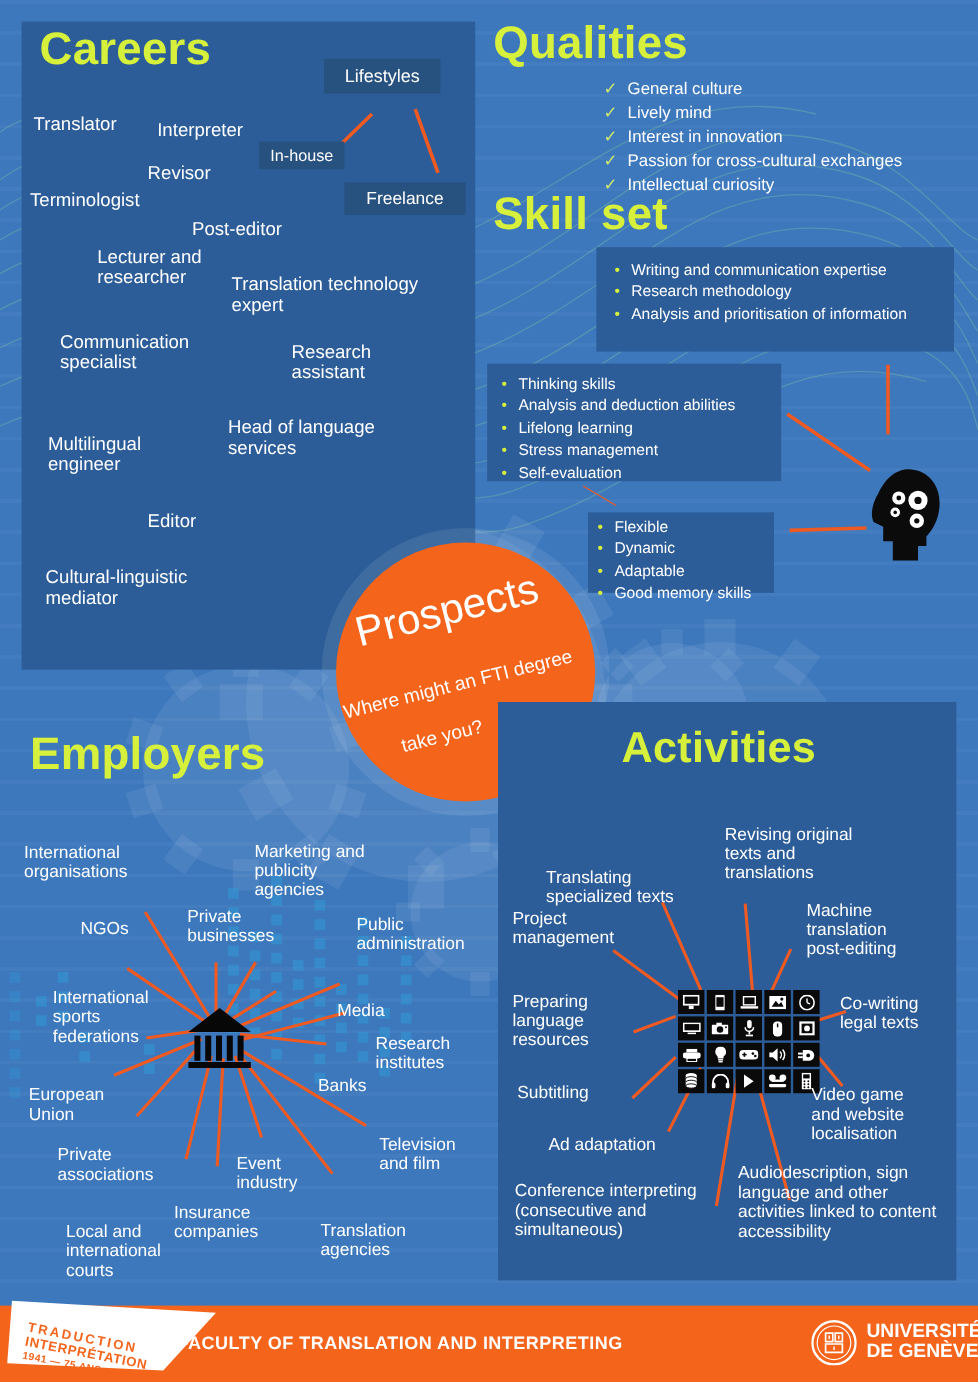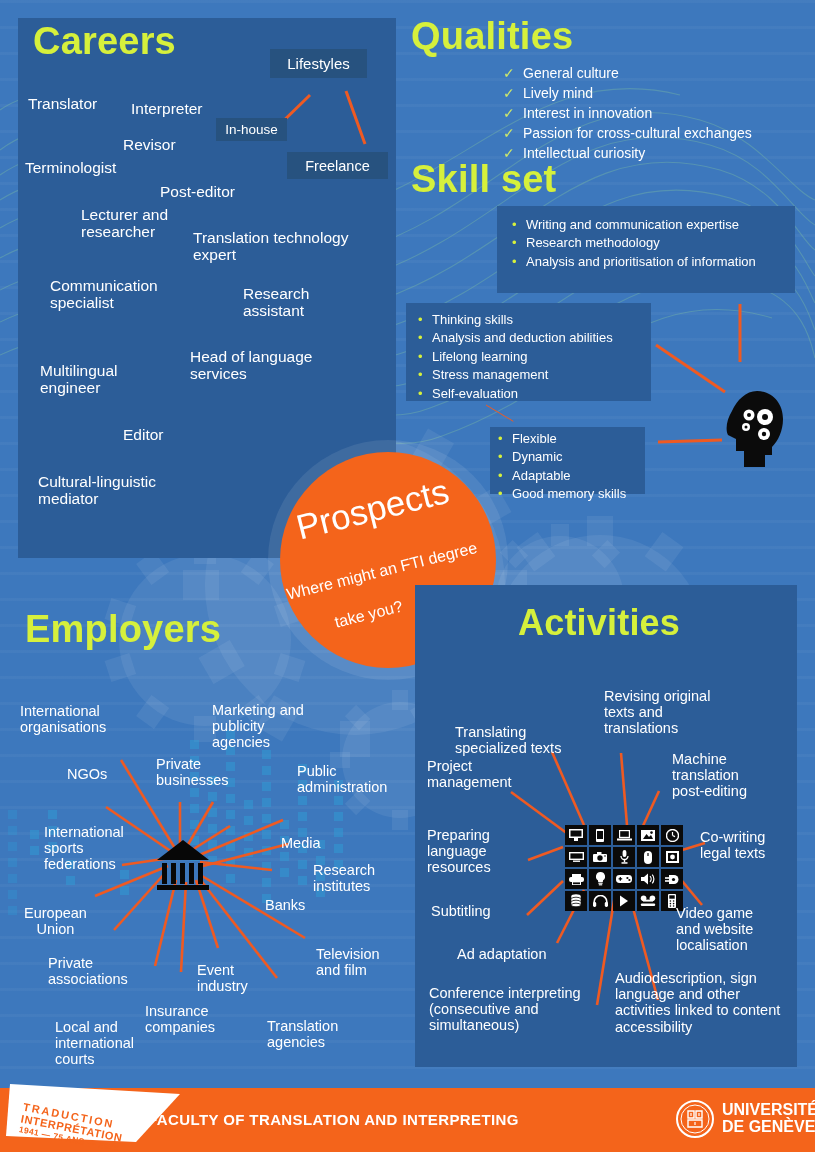--- a/index.html
+++ b/index.html
@@ -456,21 +456,21 @@
 businesses</div>
   <div class="lbl" style="left:297px;top:763px;font-size:14.5px;white-space:pre-line;">Public
 administration</div>
   <div class="lbl" style="left:44px;top:824px;font-size:14.5px;white-space:pre-line;">International
 sports
 federations</div>
   <div class="lbl" style="left:281px;top:835px;font-size:14.5px;">Media</div>
   <div class="lbl" style="left:313px;top:862px;font-size:14.5px;white-space:pre-line;">Research
 institutes</div>
   <div class="lbl" style="left:265px;top:897px;font-size:14.5px;">Banks</div>
-  <div class="lbl" style="left:24px;top:905px;font-size:14.5px;white-space:pre-line;text-align:center;">European
+  <div class="lbl" style="left:24px;top:905px;font-size:14.5px;white-space:pre-line;">European
 Union</div>
   <div class="lbl" style="left:48px;top:955px;font-size:14.5px;white-space:pre-line;">Private
 associations</div>
   <div class="lbl" style="left:316px;top:946px;font-size:14.5px;white-space:pre-line;">Television
 and film</div>
   <div class="lbl" style="left:197px;top:962px;font-size:14.5px;white-space:pre-line;">Event
 industry</div>
   <div class="lbl" style="left:145px;top:1003px;font-size:14.5px;white-space:pre-line;">Insurance
 companies</div>
   <div class="lbl" style="left:267px;top:1018px;font-size:14.5px;white-space:pre-line;">Translation

